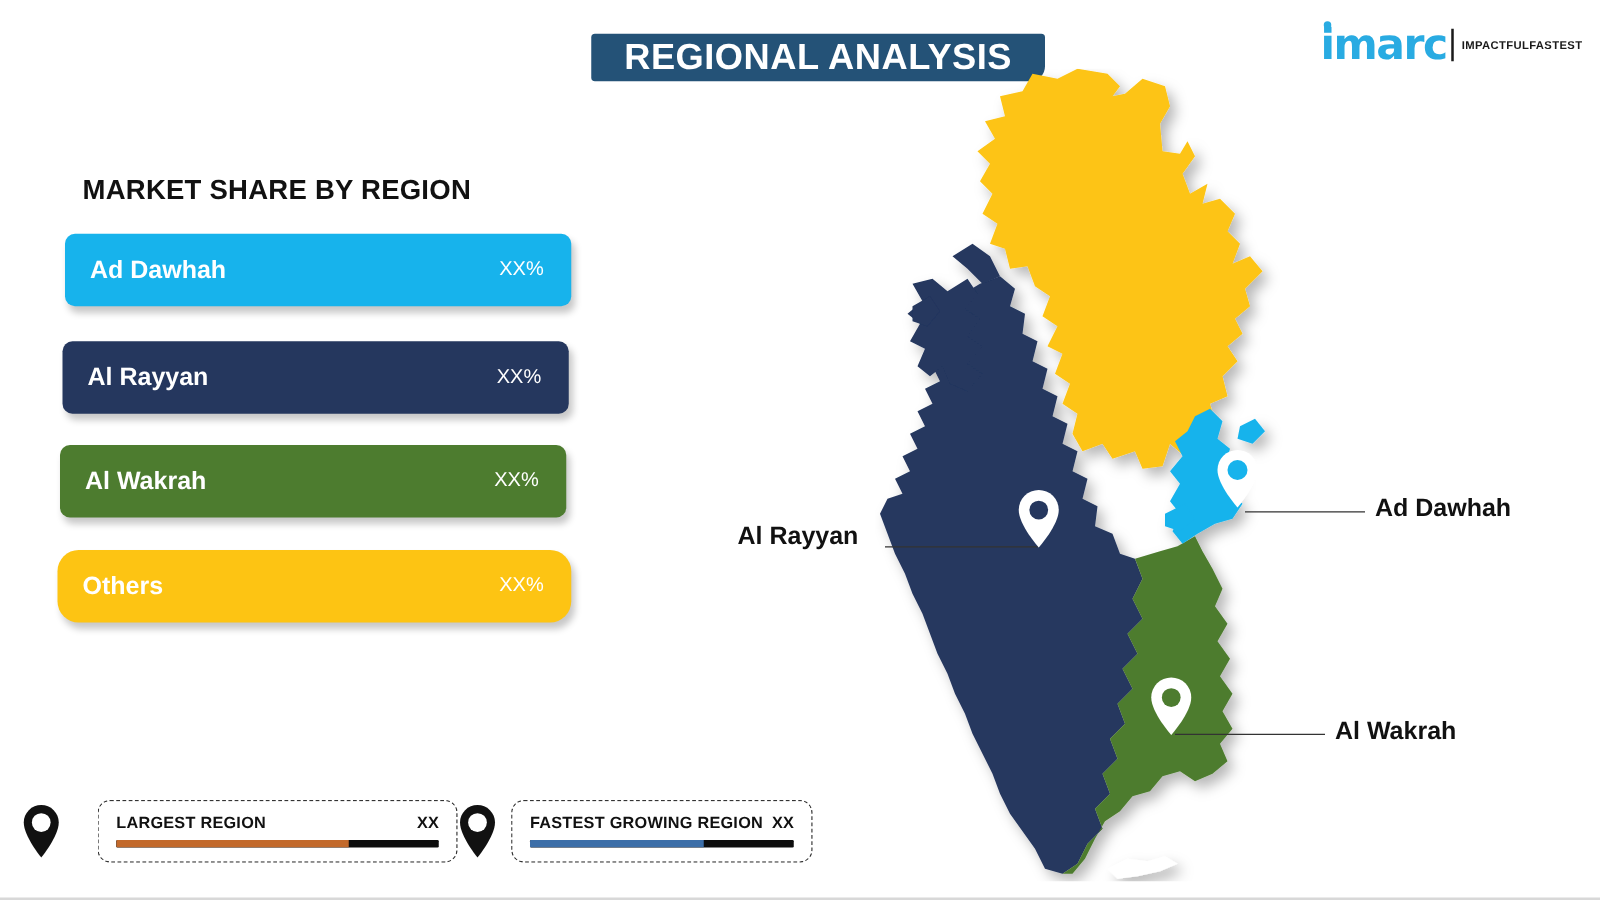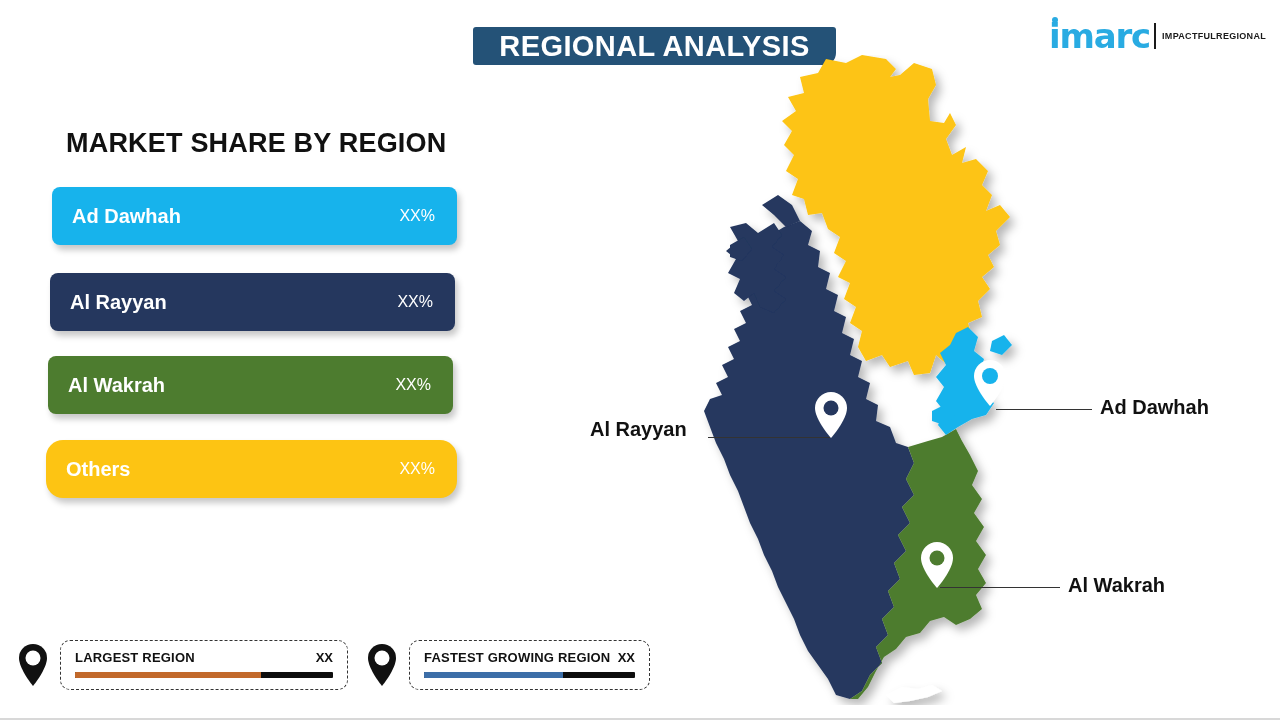--- a/index.html
+++ b/index.html
@@ -32,22 +32,22 @@
   #logo { position: absolute; right: 14px; top: 16px; display: flex; align-items: center; height: 40px; }
   #logo-mark { position: relative; }
   #logo-word { color: #29ABE2; font-size: 34px; font-weight: bold; letter-spacing: -1.2px; line-height: 34px; font-family: "DejaVu Sans", sans-serif; }
   #logo-dot { position: absolute; width: 6px; height: 6px; border-radius: 50%; background: #29ABE2; left: 3px; top: -2px; }
   #logo-divider { width: 2px; height: 26px; background: #1a1a1a; margin: 0 6px 0 4px; }
   #logo-tag { display: flex; justify-content: center; }
   .logo-tag-line { font-size: 9px; font-weight: bold; color: #1a1a1a; letter-spacing: 0.3px; line-height: 11px; }
 
   
   #share-heading {
-    position: absolute; left: 66px; top: 128px;
-    font-size: 27px; font-weight: bold; color: #111; letter-spacing: 0.2px;
+    position: absolute; left: 66px; top: 139px;
+    font-size: 22px; font-weight: bold; color: #111; letter-spacing: 0.2px;
   }
   .share-bar {
     position: absolute; height: 58px;
     border-radius: 8px;
     display: flex; align-items: center;
     box-shadow: 3px 5px 6px rgba(0,0,0,0.22);
     color: #ffffff;
   }
   .share-bar .name {
     position: absolute; left: 20px; font-size: 20px; font-weight: bold;
@@ -84,21 +84,21 @@
     position: absolute; display: flex; align-items: center;
   }
   #legend-largest { left: 16px; top: 640px; }
   #legend-fastest { left: 365px; top: 640px; }
   .legend-pin { width: 34px; height: 44px; margin-right: 10px; flex: none; }
   .legend-box {
     border: 1.6px dashed #333; border-radius: 10px;
     padding: 9px 14px 11px 14px;
     position: relative;
   }
-  #box-largest { width: 288px; }
+  #box-largest { width: 288px; margin-left: 18px; }
   #box-fastest { width: 241px; }
   .legend-row { display: flex; align-items: center; justify-content: space-between; }
   .legend-title { font-size: 13px; font-weight: bold; color: #111; letter-spacing: 0.2px; }
   .legend-val { font-size: 13px; font-weight: bold; color: #111; }
   .legend-track {
     margin-top: 7px; height: 6px; width: 100%;
     background: #0d0d0d; border-radius: 1px; position: relative; overflow: hidden;
   }
   .legend-fill { position: absolute; left: 0; top: 0; height: 100%; }
   #fill-largest { background: #C2692B; }
@@ -114,21 +114,21 @@
   </div>
 
   <div id="logo">
     <div id="logo-mark">
       <span id="logo-dot"></span>
       <span id="logo-word">imarc</span>
     </div>
     <div id="logo-divider"></div>
     <div id="logo-tag">
       <span class="logo-tag-line">IMPACTFUL</span>
-      <span class="logo-tag-line">REGIONAL</span>
+      <span class="logo-tag-line">FASTEST</span>
     </div>
   </div>
 
   <div id="share-heading">MARKET SHARE BY REGION</div>
 
   <div class="share-bar" id="bar0" style="background: rgb(23, 179, 236);">
     <span class="name">Ad Dawhah</span>
     <span class="pct">XX%</span>
   </div>
   <div class="share-bar" id="bar1" style="background: rgb(37, 55, 94);">

